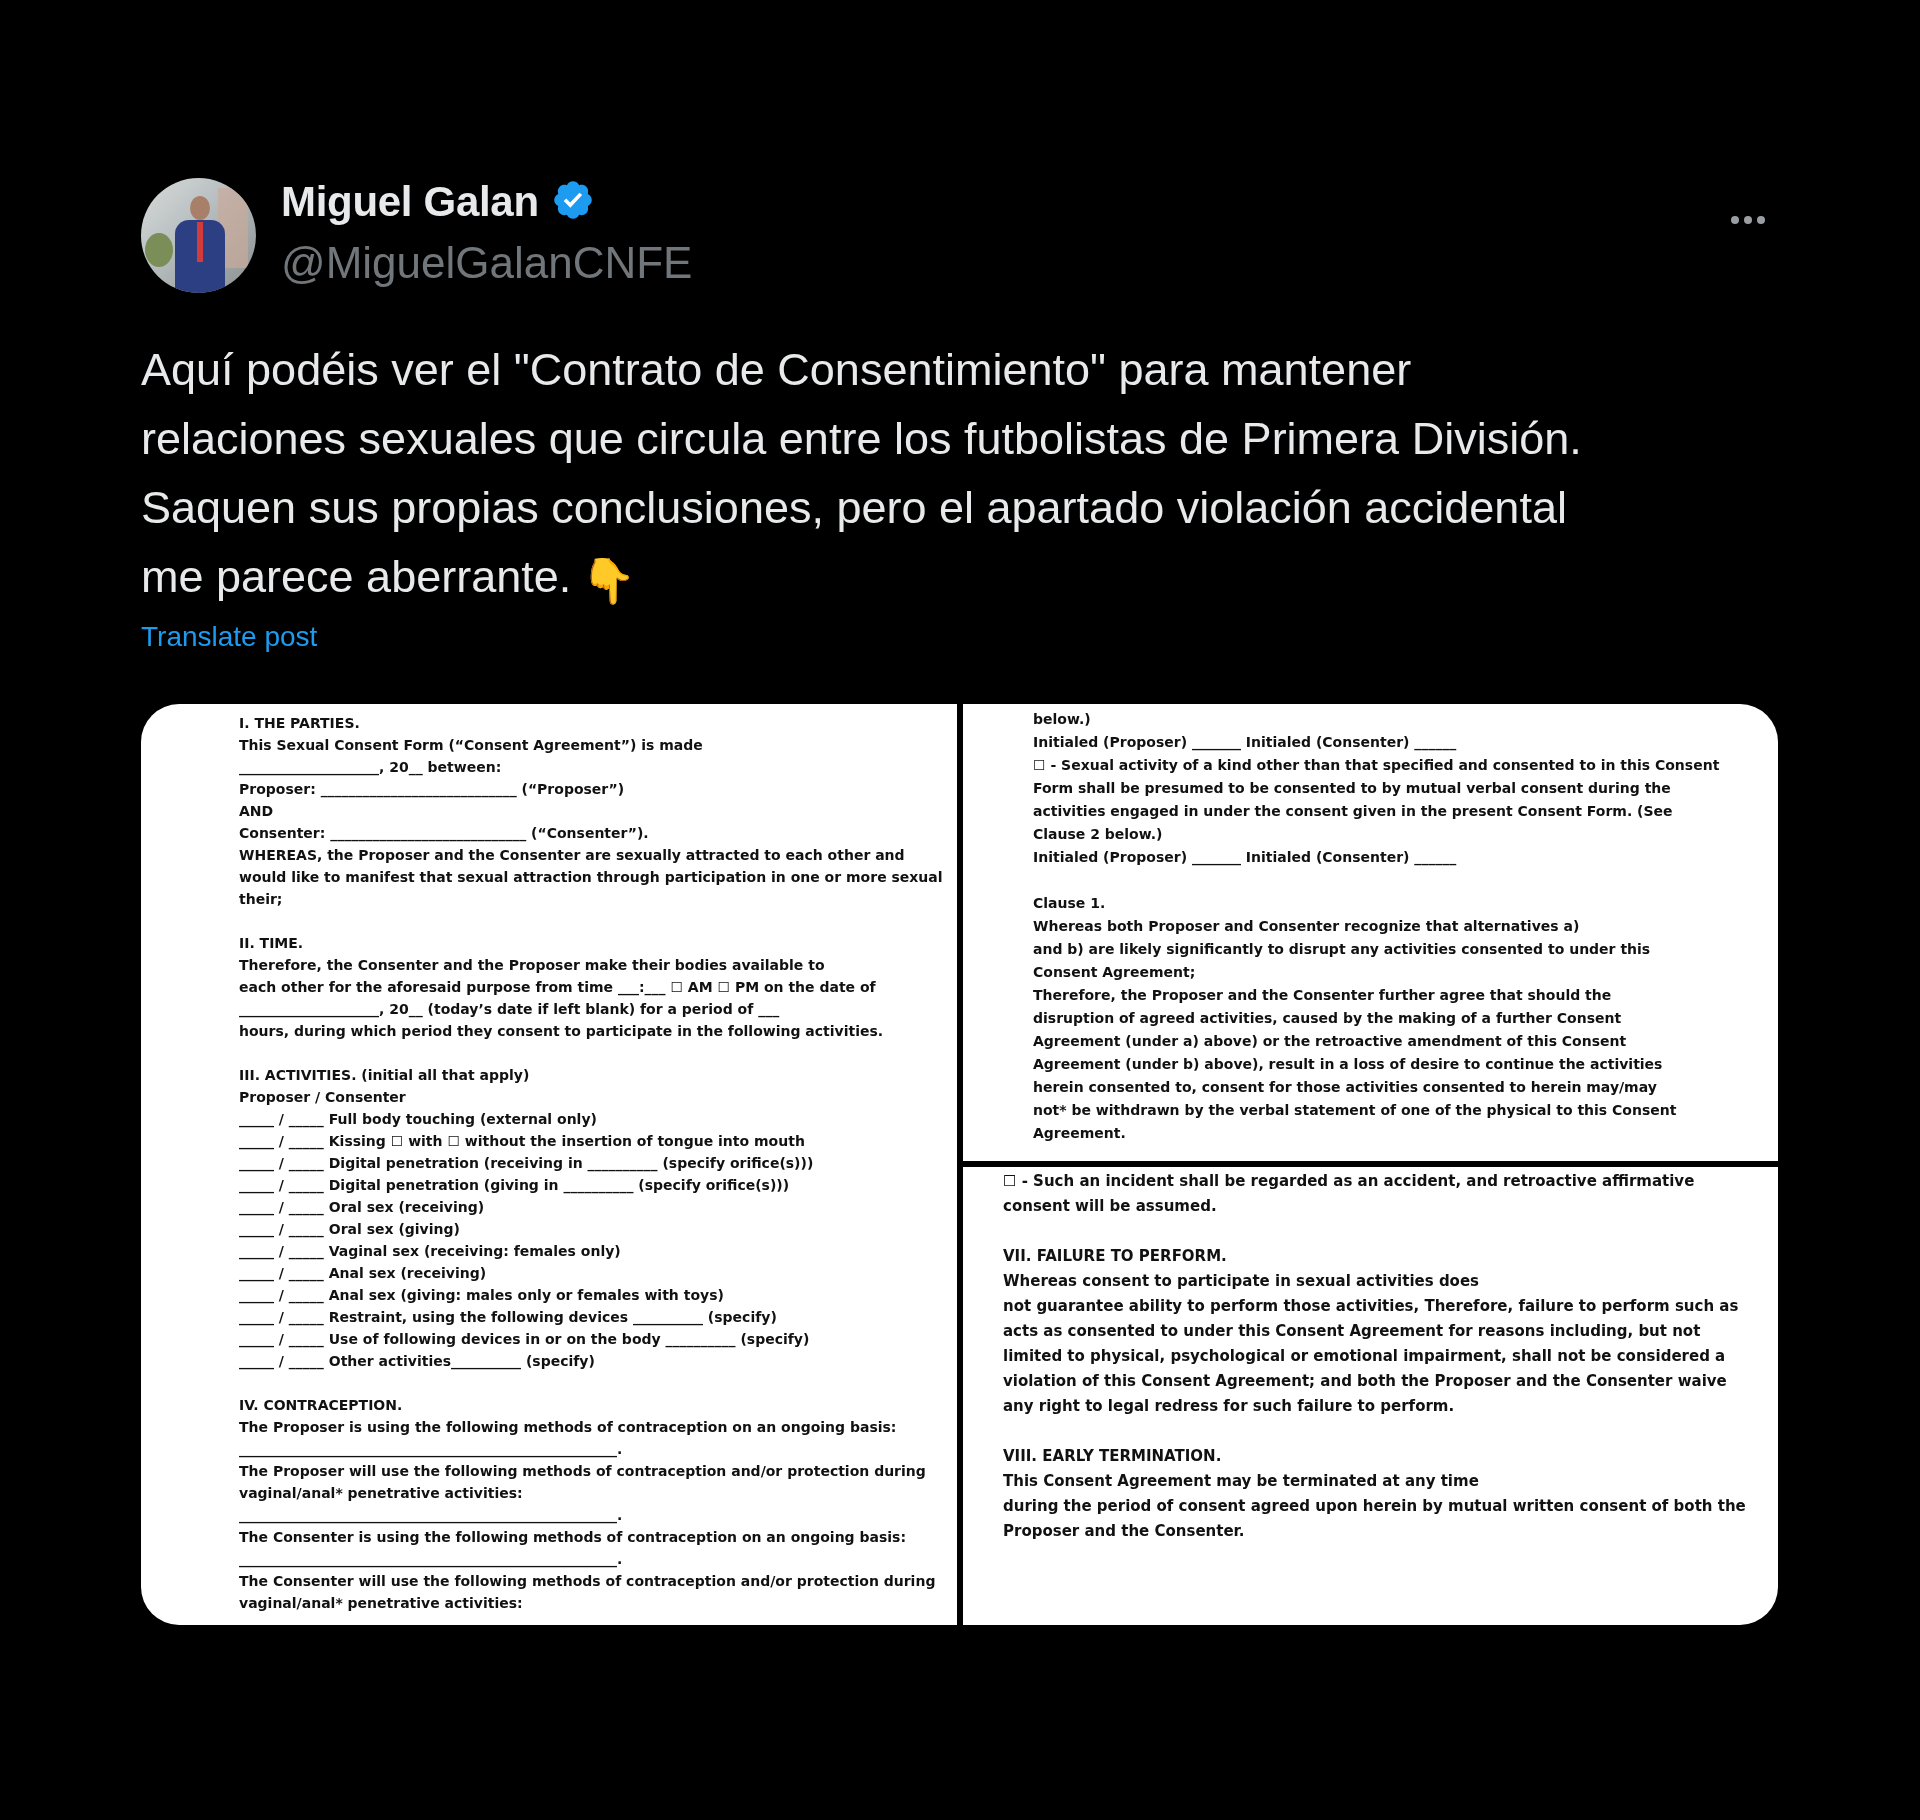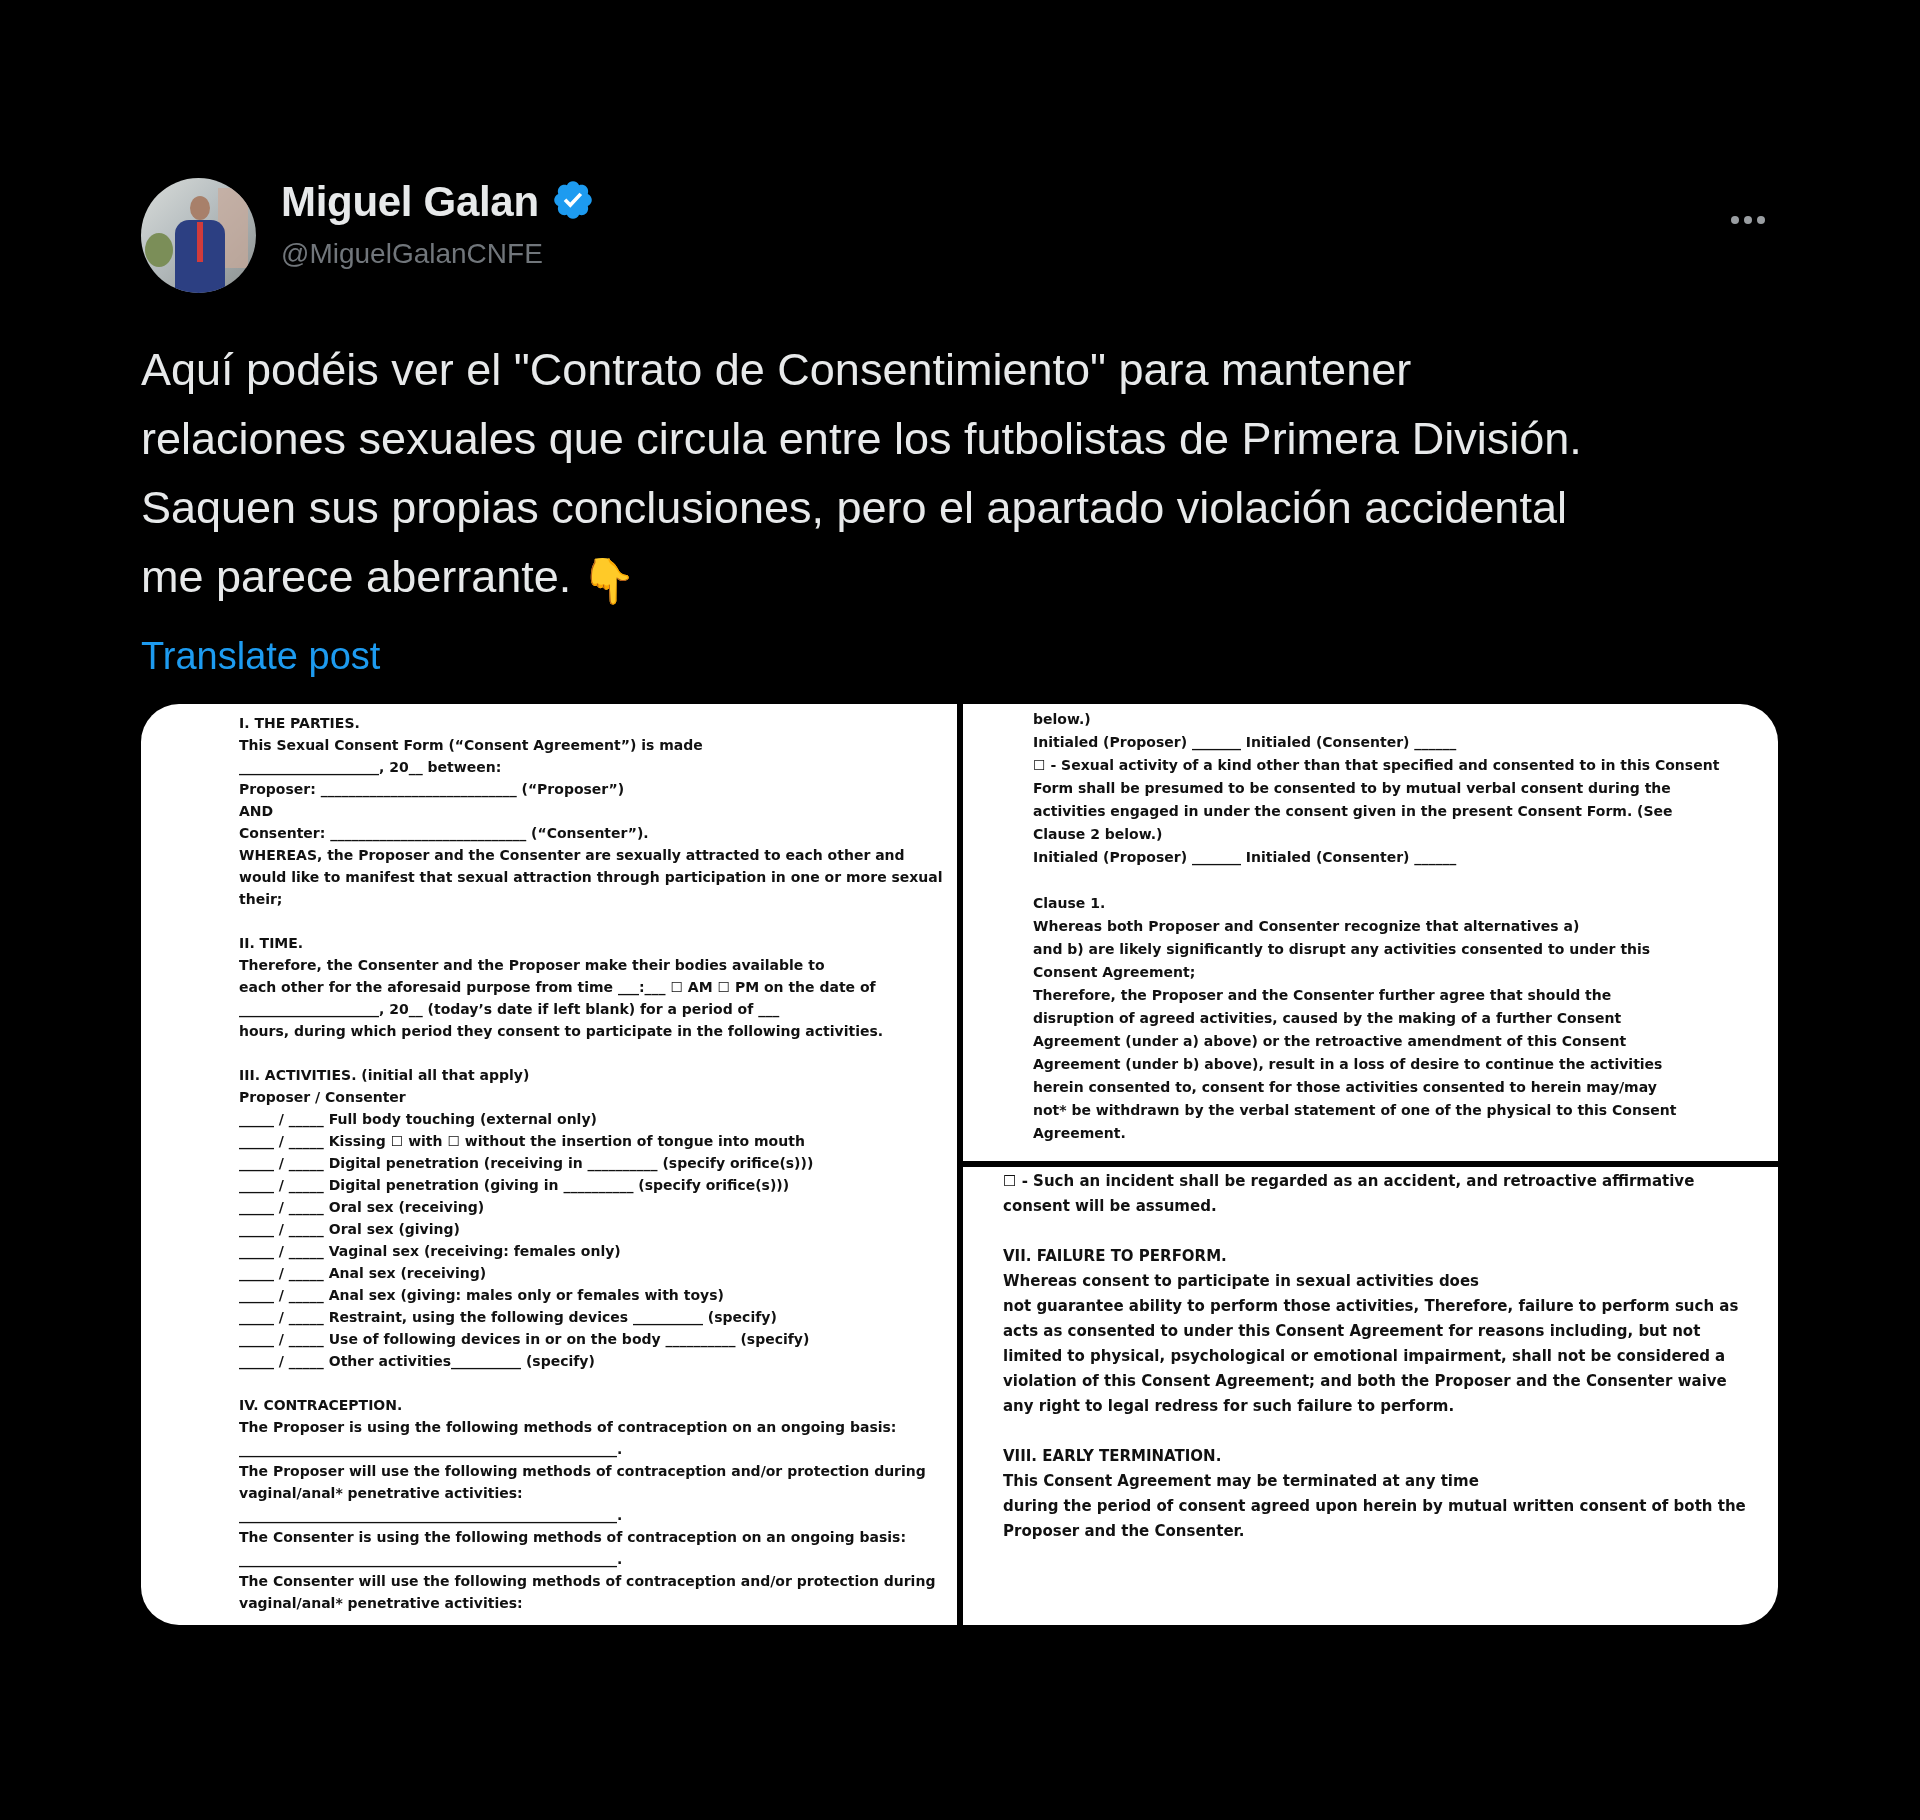--- a/index.html
+++ b/index.html
@@ -14,27 +14,27 @@
   .avatar .bldg { position: absolute; right: 8px; top: 10px; width: 30px; height: 80px; background: #c9a99a; opacity: .7; }
   .avatar .tree { position: absolute; left: 4px; top: 55px; width: 28px; height: 34px; border-radius: 50%; background: #7b8e58; }
   .avatar .person { position: absolute; left: 34px; top: 18px; width: 50px; height: 100px; }
   .avatar .head { position: absolute; left: 15px; top: 0; width: 20px; height: 24px; border-radius: 50%; background: #a8806a; }
   .avatar .suit { position: absolute; left: 0; top: 24px; width: 50px; height: 76px; background: #2c3f82; border-radius: 14px 14px 0 0; }
   .avatar .tie { position: absolute; left: 22px; top: 26px; width: 6px; height: 40px; background: #d23b3b; }
 
   .name-row { position: absolute; left: 140px; top: 0; height: 60px; display: flex; gap: 12px; }
   .display-name { font-size: 42px; font-weight: 700; color: #e7e9ea; letter-spacing: -0.3px; }
   .verified { width: 44px; height: 44px; }
-  .handle { position: absolute; left: 140px; top: 60px; font-size: 28px; color: #71767b; }
+  .handle { position: absolute; left: 140px; top: 60px; font-size: 44px; color: #71767b; }
   .more { position: absolute; right: 0; top: 22px; width: 60px; height: 40px; display: flex; justify-content: center; align-items: center; gap: 5px; cursor: pointer; }
   .more span { width: 8px; height: 8px; border-radius: 50%; background: #9a9ea2; }
 
   .tweet-text { margin-top: 42px; font-size: 45px; line-height: 69px; color: #e7e9ea; width: 1640px; }
   .emoji { display: inline-block; font-size: 44px; vertical-align: middle; margin-left: 10px; }
-  .translate { margin-top: 20px; font-size: 38px; color: #1d9bf0; cursor: pointer; display: inline-block; }
+  .translate { margin-top: 6px; font-size: 28px; color: #1d9bf0; cursor: pointer; display: inline-block; }
 
   .media { position: absolute; left: 0; top: 526px; width: 1637px; height: 921px; border-radius: 38px; overflow: hidden; background: #000; display: flex; }
   .page { background: #fff; color: #111; font-family: "DejaVu Sans", sans-serif; font-weight: 700; font-size: 14px; line-height: 22px; }
   .page .line { white-space: pre; }
   .page .gap { height: 22px; }
   .left-page { width: 816px; height: 100%; padding: 8px 0 0 98px; }
   .divider-v { width: 6px; background: #000; height: 100%; }
   .right-col { flex: 1; display: flex; flex-direction: column; }
   .right-top { height: 457px; padding: 4px 0 0 70px; }
   .divider-h { height: 6px; background: #000; }

